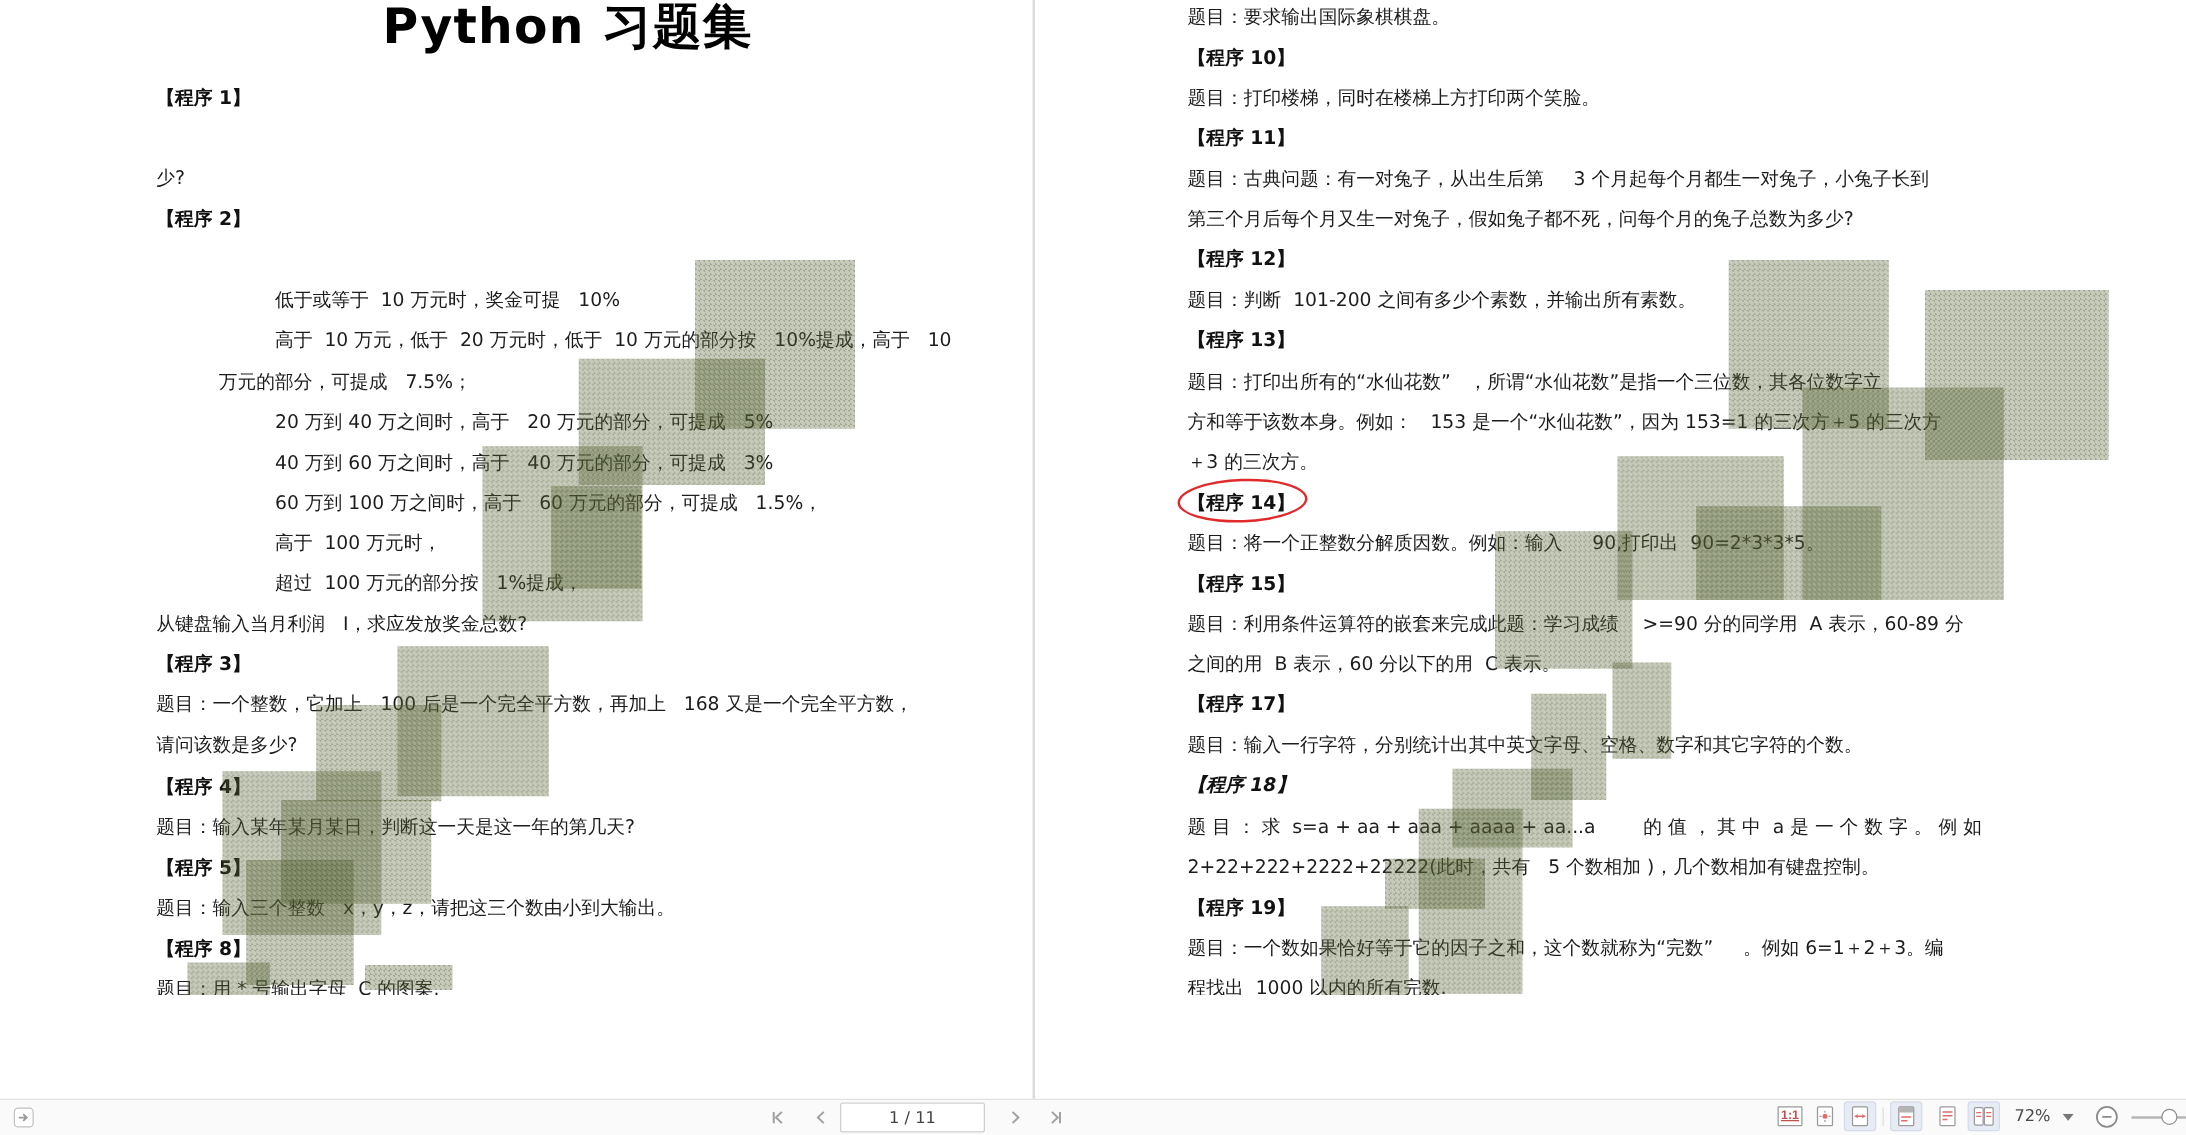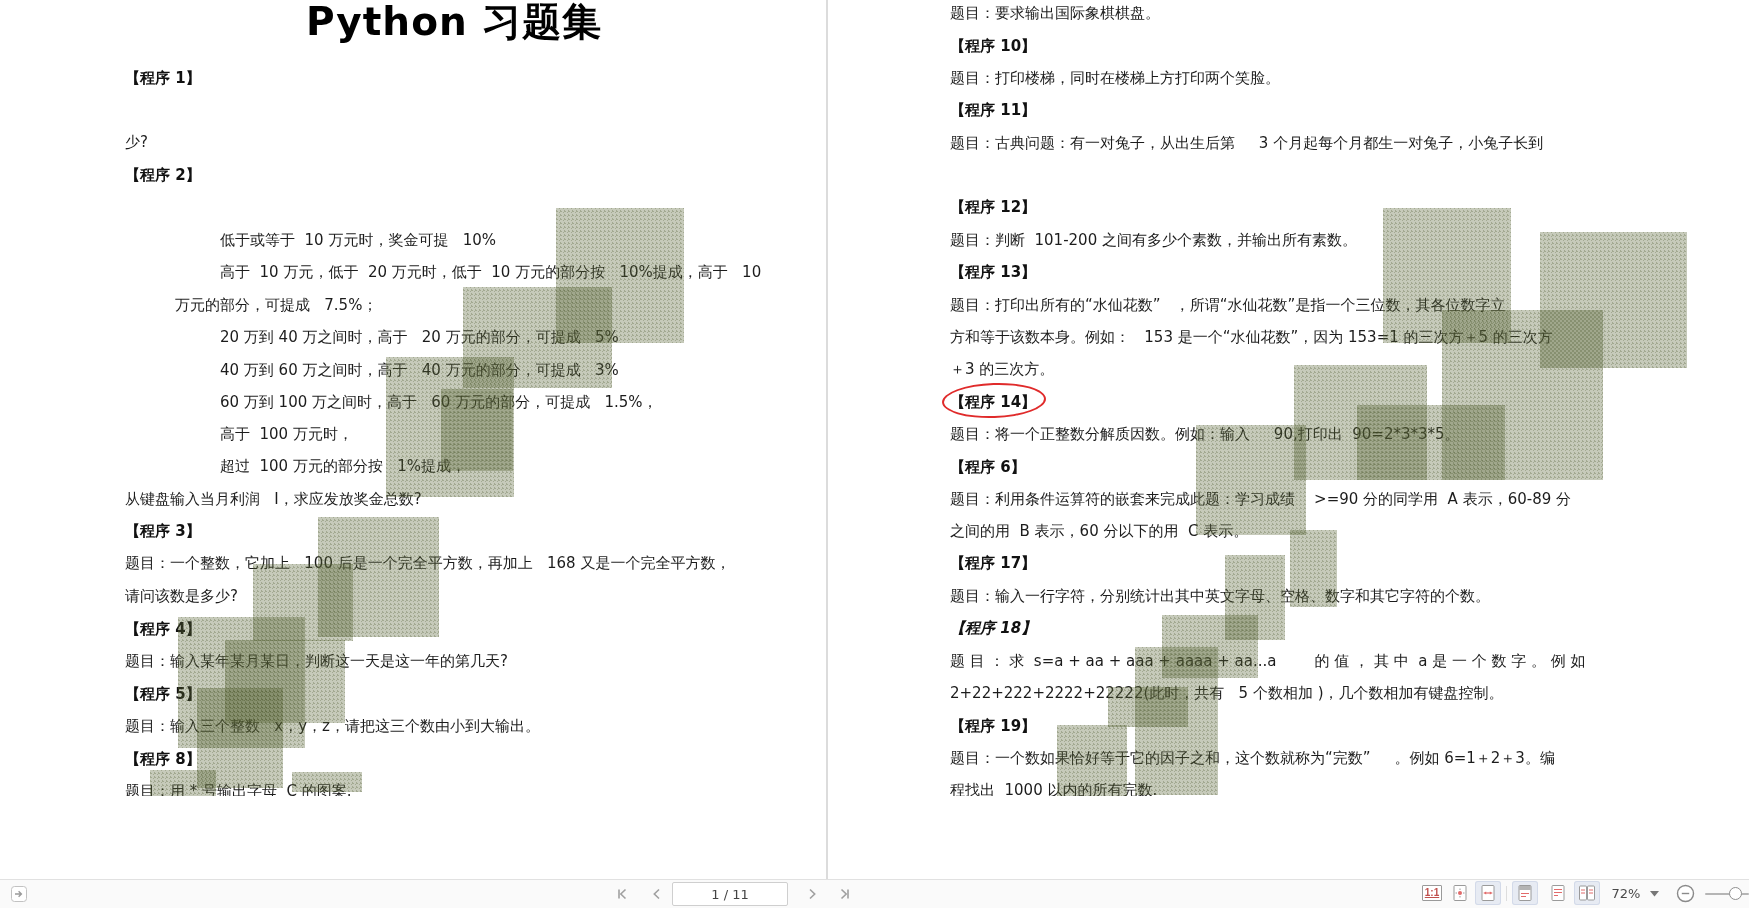--- a/index.html
+++ b/index.html
@@ -72,29 +72,30 @@
       <div class="line b" style="left: 125px; top: 651px;">题目：输入某年某月某日，判断这一天是这一年的第几天?</div>
       <div class="line h" style="left: 125px; top: 684px;">【程序 5】</div>
       <div class="line b" style="left: 125px; top: 716px;">题目：输入三个整数   x，y，z，请把这三个数由小到大输出。</div>
       <div class="line h" style="left: 125px; top: 749px;">【程序 8】</div>
       <div class="line b" style="left: 125px; top: 781px;">题目：用 * 号输出字母  C 的图案.</div>
       <div class="line b" style="left: 950px; top: 3px;">题目：要求输出国际象棋棋盘。</div>
       <div class="line h" style="left: 950px; top: 36px;">【程序 10】</div>
       <div class="line b" style="left: 950px; top: 68px;">题目：打印楼梯，同时在楼梯上方打印两个笑脸。</div>
       <div class="line h" style="left: 950px; top: 100px;">【程序 11】</div>
       <div class="line b" style="left: 950px; top: 133px;">题目：古典问题：有一对兔子，从出生后第     3 个月起每个月都生一对兔子，小兔子长到</div>
+      <div class="line b" style="left: 950px; top: 165px;">第三个月后每个月又生一对兔子，假如兔子都不死，问每个月的兔子总数为多少?</div>
       <div class="line h" style="left: 950px; top: 197px;">【程序 12】</div>
       <div class="line b" style="left: 950px; top: 230px;">题目：判断  101-200 之间有多少个素数，并输出所有素数。</div>
       <div class="line h" style="left: 950px; top: 262px;">【程序 13】</div>
       <div class="line b" style="left: 950px; top: 295px;">题目：打印出所有的“水仙花数”   ，所谓“水仙花数”是指一个三位数，其各位数字立</div>
       <div class="line b" style="left: 950px; top: 327px;">方和等于该数本身。例如：   153 是一个“水仙花数”，因为 153=1 的三次方＋5 的三次方</div>
       <div class="line b" style="left: 950px; top: 359px;">＋3 的三次方。</div>
       <div class="line h" style="left: 950px; top: 392px;">【程序 14】</div>
       <div class="line b" style="left: 950px; top: 424px;">题目：将一个正整数分解质因数。例如：输入     90,打印出  90=2*3*3*5。</div>
-      <div class="line h" style="left: 950px; top: 457px;">【程序 6】</div>
+      <div class="line h" style="left: 950px; top: 457px;">【程序 15】</div>
       <div class="line b" style="left: 950px; top: 489px;">题目：利用条件运算符的嵌套来完成此题：学习成绩    &gt;=90 分的同学用  A 表示，60-89 分</div>
       <div class="line b" style="left: 950px; top: 521px;">之间的用  B 表示，60 分以下的用  C 表示。</div>
       <div class="line h" style="left: 950px; top: 553px;">【程序 17】</div>
       <div class="line b" style="left: 950px; top: 586px;">题目：输入一行字符，分别统计出其中英文字母、空格、数字和其它字符的个数。</div>
       <div class="line h" style="left: 950px; top: 618px; font-style: italic;">【程序 18】</div>
       <div class="line b" style="left: 950px; top: 651px;">题 目 ： 求  s=a + aa + aaa + aaaa + aa...a        的 值 ， 其 中  a 是 一 个 数 字 。 例 如</div>
       <div class="line b" style="left: 950px; top: 683px;">2+22+222+2222+22222(此时，共有   5 个数相加 )，几个数相加有键盘控制。</div>
       <div class="line h" style="left: 950px; top: 716px;">【程序 19】</div>
       <div class="line b" style="left: 950px; top: 748px;">题目：一个数如果恰好等于它的因子之和，这个数就称为“完数”     。例如 6=1＋2＋3。编</div>
       <div class="line b" style="left: 950px; top: 780px;">程找出  1000 以内的所有完数.</div>

